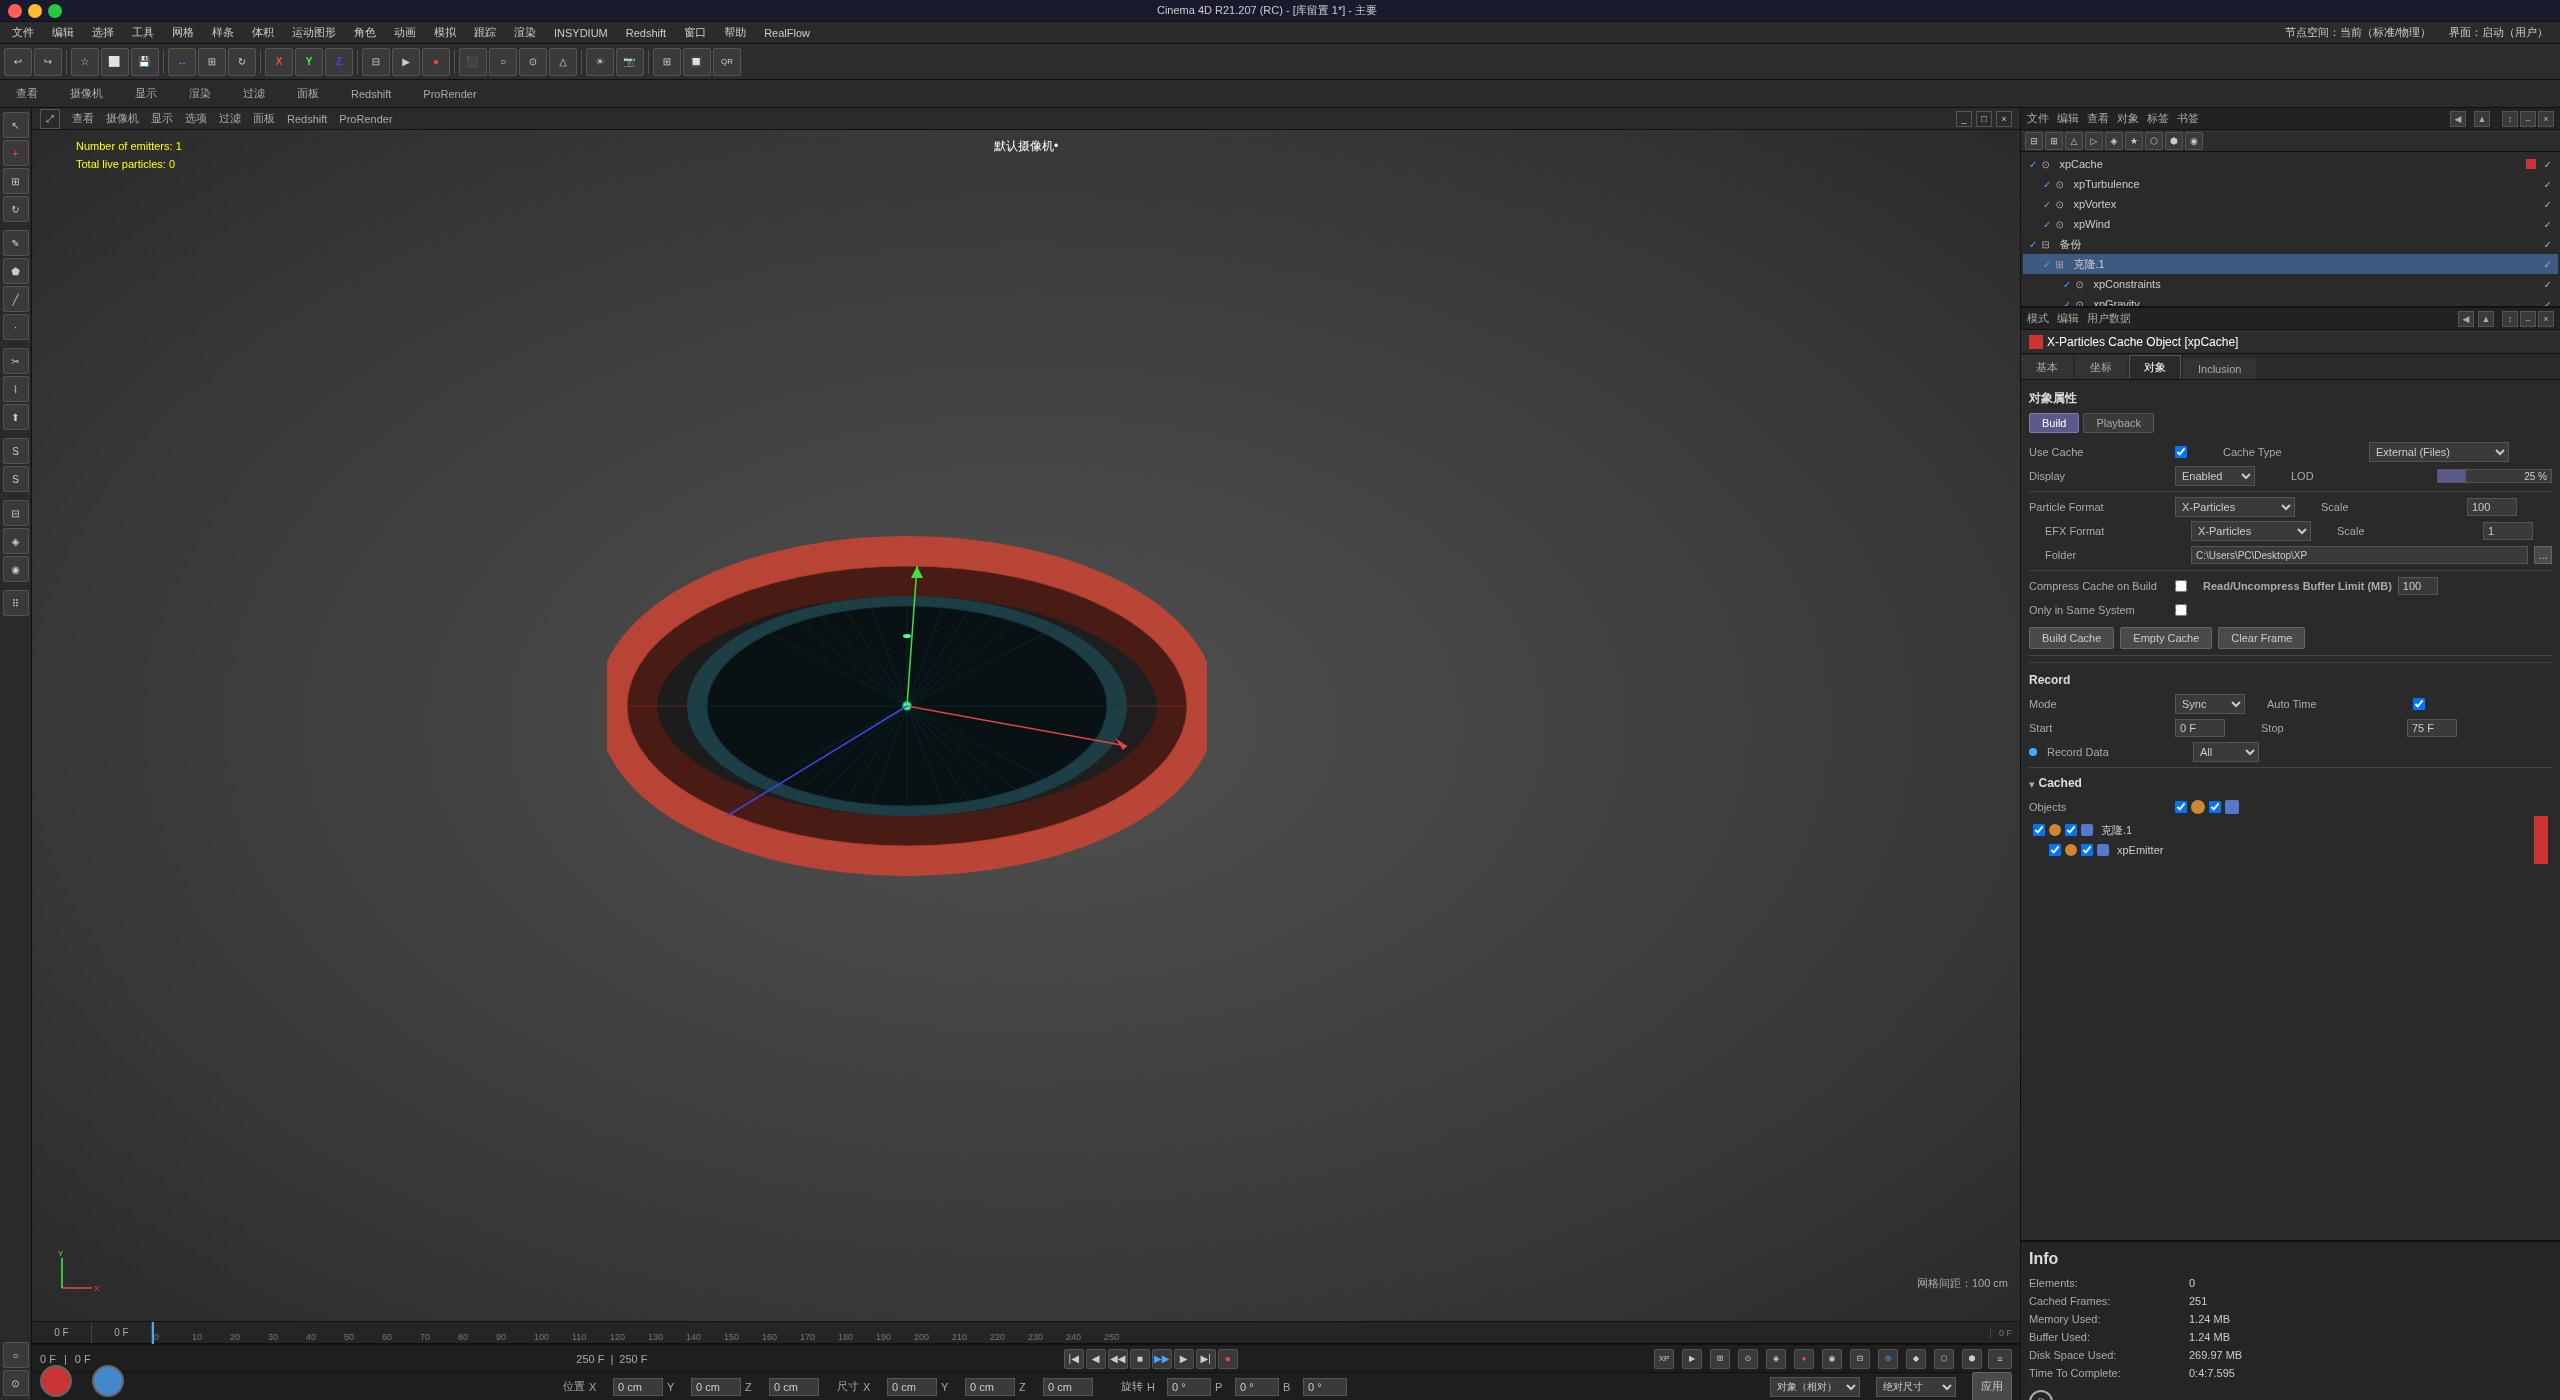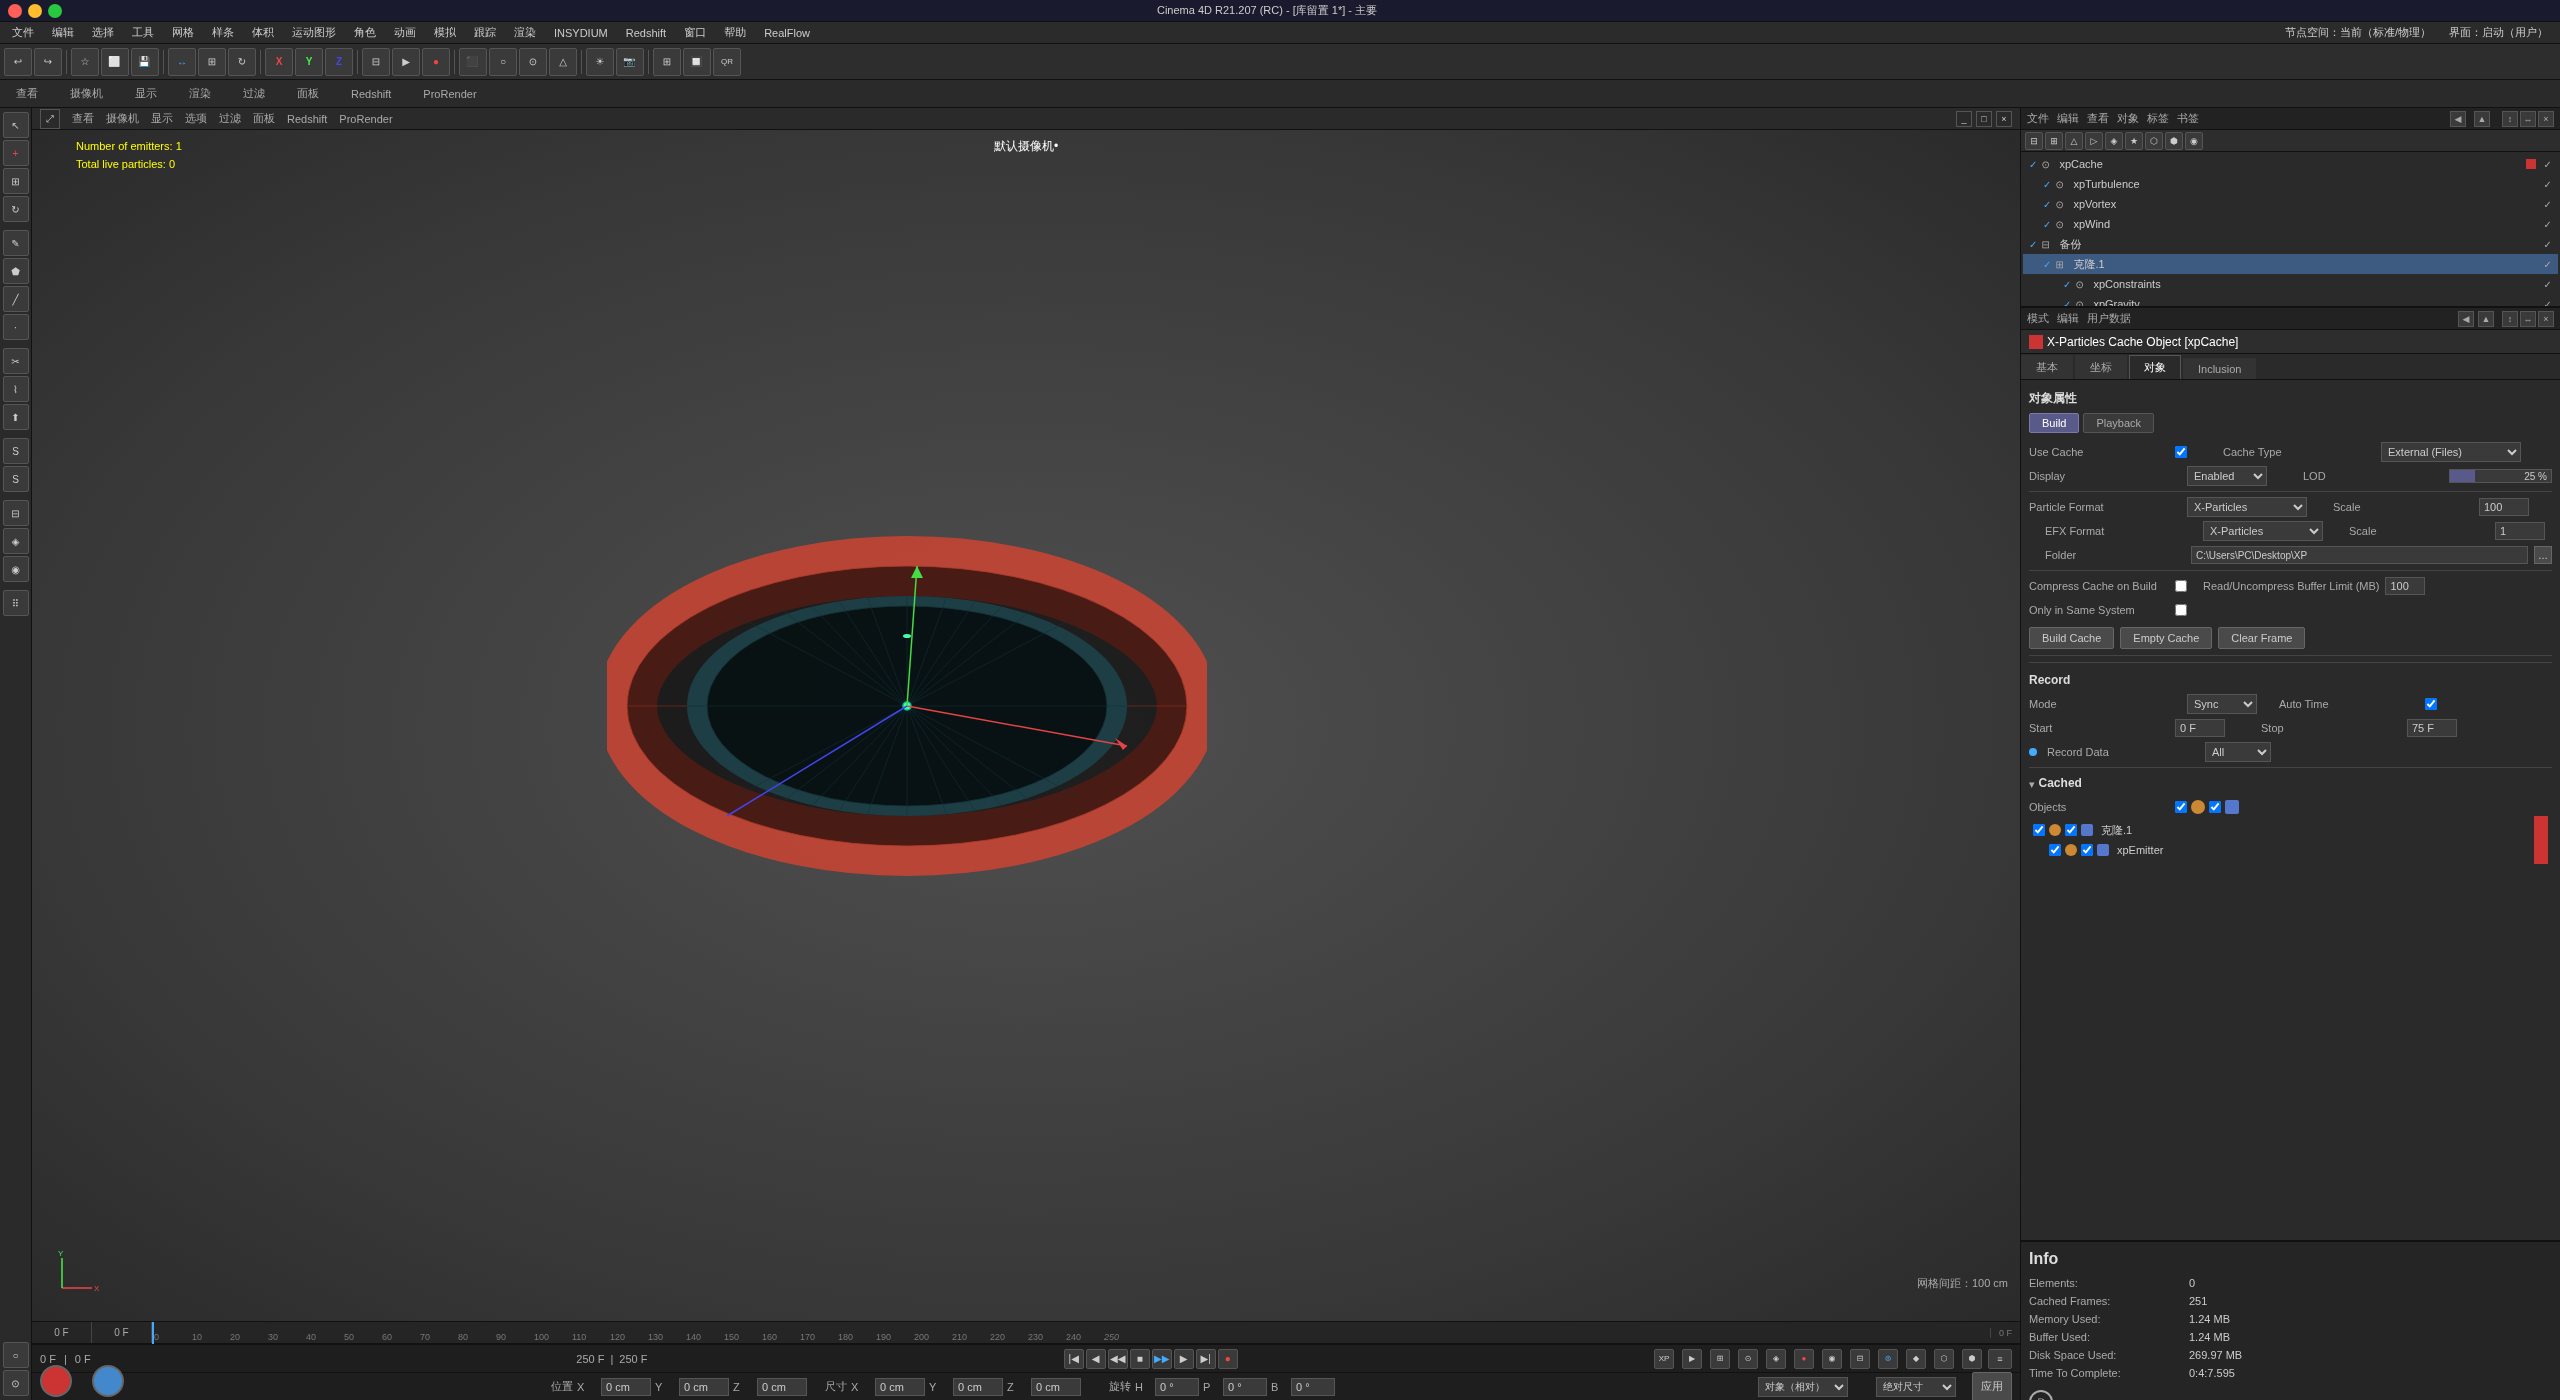--- a/index.html
+++ b/index.html
@@ -540,21 +540,20 @@
 
     
     select {
       background: #3a3a3a;
       border: 1px solid #555;
       color: #ccc;
       font-size: 11px;
       height: 20px;
       padding: 1px 2px;
       cursor: pointer;
-      margin-left: 12px;
     }
 
     .dot-indicator {
       width: 8px; height: 8px;
       border-radius: 50%;
       background: #4af;
       margin-right: 4px;
     }
 
     
@@ -1098,21 +1097,21 @@
           <span class="prop-label" style="margin-left:16px;">Folder</span>
           <input type="text" class="folder-path" value="C:\Users\PC\Desktop\XP" style="">
           <div class="browse-btn">…</div>
         </div>
 
         <div class="prop-sep"></div>
 
         <div class="prop-row">
           <span class="prop-label">Compress Cache on Build</span>
           <input type="checkbox" class="prop-check" style="">
-          <span class="prop-label" style="margin-left:10px;">Read/Uncompress Buffer Limit (MB)</span>
+          <span class="prop-label" style="margin-left:10px;font-weight:bold;">Read/Uncompress Buffer Limit (MB)</span>
           <input type="text" value="100" class="prop-input" style="width: 40px;">
         </div>
 
         <div class="prop-row">
           <span class="prop-label">Only in Same System</span>
           <input type="checkbox" class="prop-check" style="">
         </div>
 
         <div class="btn-row">
           <button class="action-btn">Build Cache</button>

